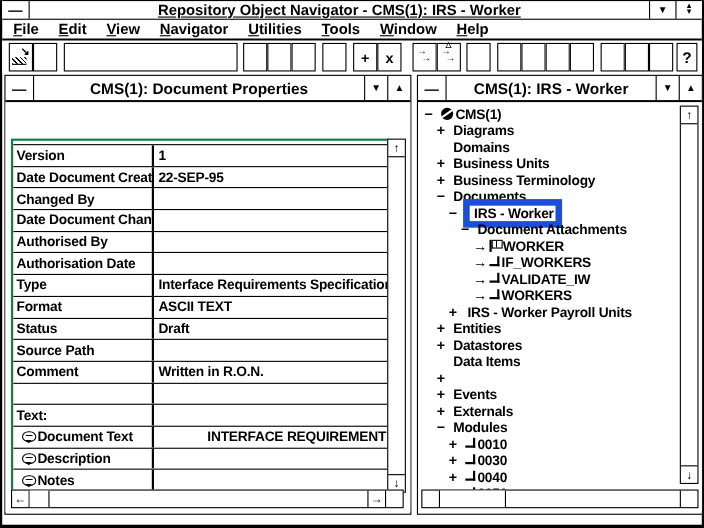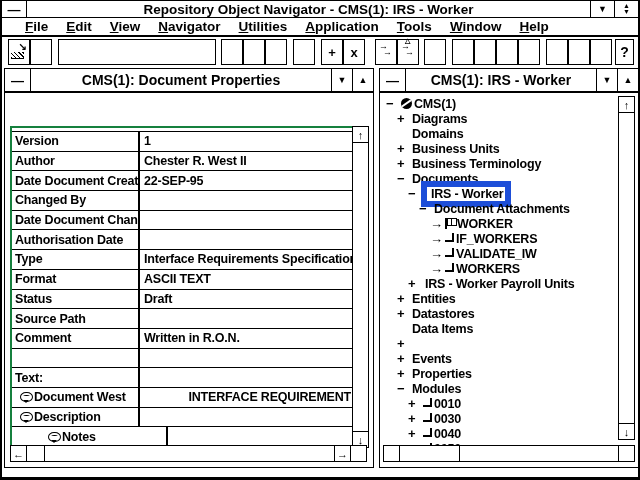--- a/index.html
+++ b/index.html
@@ -3,26 +3,26 @@
 <meta charset="utf-8">
 <style>
   * { box-sizing: border-box; margin: 0; padding: 0; }
   html,body { width:640px; height:480px; background:#fff; }
   body { font-family:"Liberation Sans", sans-serif; font-weight:bold; color:#000; overflow:hidden; }
   .app { position:relative; width:640px; height:480px; border-left:2px solid #000; border-right:2px solid #000; border-bottom:3px solid #000; background:#fff; }
 
   
   .titlebar { height:18px; display:flex; align-items:stretch; border-top:1px solid #000; border-bottom:1px solid #000; background:#fff; }
   .sysbox { width:25px; border-right:1px solid #000; display:flex; align-items:center; justify-content:center; font-size:13px; }
-  .title { flex:1; text-align:center; font-size:13.5px; line-height:17px; white-space:nowrap; overflow:hidden; }
+  .title { flex:1; text-align:center; font-size:13.5px; line-height:17px; white-space:nowrap; overflow:hidden;text-decoration:underline; }
   .tbtn { width:24px; border-left:1px solid #000; display:flex; align-items:center; justify-content:center; font-size:9px; }
   .tbtn.restore { flex-direction:column; font-size:7px; line-height:6px; }
 
   
-  .menubar { height:19px; display:flex; align-items:center; border-bottom:2px solid #000; padding-left:14px; }
+  .menubar { height:19px; display:flex; align-items:center; border-bottom:2px solid #000; padding-left:1px; }
   .mi { padding:0 9px; font-size:13.5px; white-space:nowrap; }
   .mi u { text-decoration:underline; }
 
   
   .toolbar { height:30px; display:flex; align-items:center; padding-left:6px; background:#fff; position:relative; }
   .tb { width:22px; height:26px; border:1px solid #000; background:#fff; display:flex; align-items:center; justify-content:center; font-size:13px; flex:none; }
   .tb.wide { width:158px; margin-left:6px; }
   .g5 { margin-left:5px; } .g6 { margin-left:6px; } .g10 { margin-left:10px; }
   .tb.help { margin-left:auto; margin-right:4px; width:19px; font-size:14px; }
   .i-run { width:16px; height:16px; position:relative; }
@@ -41,21 +41,21 @@
   .wtitle { height:24px; display:flex; align-items:stretch; border-bottom:2px solid #000; }
   .wsys { width:26px; border-right:1px solid #000; display:flex; align-items:center; justify-content:center; font-size:13px; }
   .wname { flex:1; text-align:center; font-size:14px; line-height:22px; white-space:nowrap; overflow:hidden; }
   .wbtn { width:21px; border-left:1px solid #000; display:flex; align-items:center; justify-content:center; font-size:9px; }
   .client { position:relative; height:372px; background:#fff; overflow:hidden; }
 
   
   .ptable { position:absolute; left:5px; top:33px; width:344px; height:322px; border:2px solid #15803d; display:flex; flex-direction:column; overflow:hidden; }
   .pspacer { height:4px; border-bottom:1px solid #000; flex:none; }
   .prow { flex:1; display:flex; border-bottom:1px solid #000; overflow:hidden; }
-  .prow:last-child { border-bottom:none;margin-left:28px; }
+  .prow:last-child { border-bottom:none; }
   .plabel { width:128px; flex:none; border-right:2px solid #000; display:flex; align-items:center; padding-left:3px; font-size:12.5px; letter-spacing:-0.2px; white-space:nowrap; overflow:hidden; }
   .pvalue { flex:1; display:flex; align-items:center; padding-left:4px; font-size:12.5px; letter-spacing:-0.2px; white-space:nowrap; overflow:hidden; }
   .pvalue.right { justify-content:flex-end; padding-right:1px; }
   .i-bubble { width:13px; height:10px; border:1px solid #000; border-radius:6px/5px; position:relative; margin:0 1px 0 5px; flex:none;
     background:repeating-linear-gradient(to bottom,#fff 0 2px,#000 2px 3px,#fff 3px 4px); background-clip:content-box; padding:2px; }
   .i-bubble::after { content:""; position:absolute; left:2px; bottom:-5px; border:3px solid transparent; border-top-color:#000; }
 
   
   .vscroll { position:absolute; width:17px; border:1px solid #000; background:#fff; }
   .left .vscroll { top:33px; right:4px; height:322px; }
@@ -105,21 +105,20 @@
       <span>▼</span>
     </div>
   </div>
 
   <div class="menubar" id="menubar">
       <span class="mi"><u>F</u>ile</span>
       <span class="mi"><u>E</u>dit</span>
       <span class="mi"><u>V</u>iew</span>
       <span class="mi"><u>N</u>avigator</span>
       <span class="mi"><u>U</u>tilities</span>
-      <span class="mi"><u>A</u>pplication</span>
       <span class="mi"><u>T</u>ools</span>
       <span class="mi"><u>W</u>indow</span>
       <span class="mi"><u>H</u>elp</span>
     </div>
 
   <div class="toolbar">
     <div class="tb">
         <span class="i-run"></span>
       </div>
     <div class="tb"></div>
@@ -177,44 +176,44 @@
       <div class="ptable" id="proptable">
         <div class="pspacer"></div>
       <div class="prow">
             <div class="plabel">
               <span>Version</span>
             </div>
             <div class="pvalue">1</div>
           </div>
           <div class="prow">
             <div class="plabel">
-              <span>Author</span>
-            </div>
-            <div class="pvalue">Chester R. West II</div>
-          </div>
-          <div class="prow">
-            <div class="plabel">
               <span>Date Document Create</span>
             </div>
             <div class="pvalue">22-SEP-95</div>
           </div>
           <div class="prow">
             <div class="plabel">
               <span>Changed By</span>
             </div>
             <div class="pvalue"></div>
           </div>
           <div class="prow">
             <div class="plabel">
               <span>Date Document Chang</span>
             </div>
             <div class="pvalue"></div>
           </div>
           <div class="prow">
             <div class="plabel">
+              <span>Authorised By</span>
+            </div>
+            <div class="pvalue"></div>
+          </div>
+          <div class="prow">
+            <div class="plabel">
               <span>Authorisation Date</span>
             </div>
             <div class="pvalue"></div>
           </div>
           <div class="prow">
             <div class="plabel">
               <span>Type</span>
             </div>
             <div class="pvalue">Interface Requirements Specification</div>
           </div>
@@ -250,21 +249,21 @@
           </div>
           <div class="prow">
             <div class="plabel">
               <span>Text:</span>
             </div>
             <div class="pvalue"></div>
           </div>
           <div class="prow">
             <div class="plabel">
               <span class="i-bubble"></span>
-              <span>Document West</span>
+              <span>Document Text</span>
             </div>
             <div class="pvalue right">INTERFACE REQUIREMENT</div>
           </div>
           <div class="prow">
             <div class="plabel">
               <span class="i-bubble"></span>
               <span>Description</span>
             </div>
             <div class="pvalue"></div>
           </div>
@@ -421,21 +420,21 @@
           </div>
           <div class="trow" style="padding-left: 14px;">
             <span class="texp">+</span>
             <span class="tlab">
               <span>Events</span>
             </span>
           </div>
           <div class="trow" style="padding-left: 14px;">
             <span class="texp">+</span>
             <span class="tlab">
-              <span>Properties</span>
+              <span>Externals</span>
             </span>
           </div>
           <div class="trow" style="padding-left: 14px;">
             <span class="texp">−</span>
             <span class="tlab">
               <span>Modules</span>
             </span>
           </div>
           <div class="trow" style="padding-left: 25px;">
             <span class="texp">+</span>

